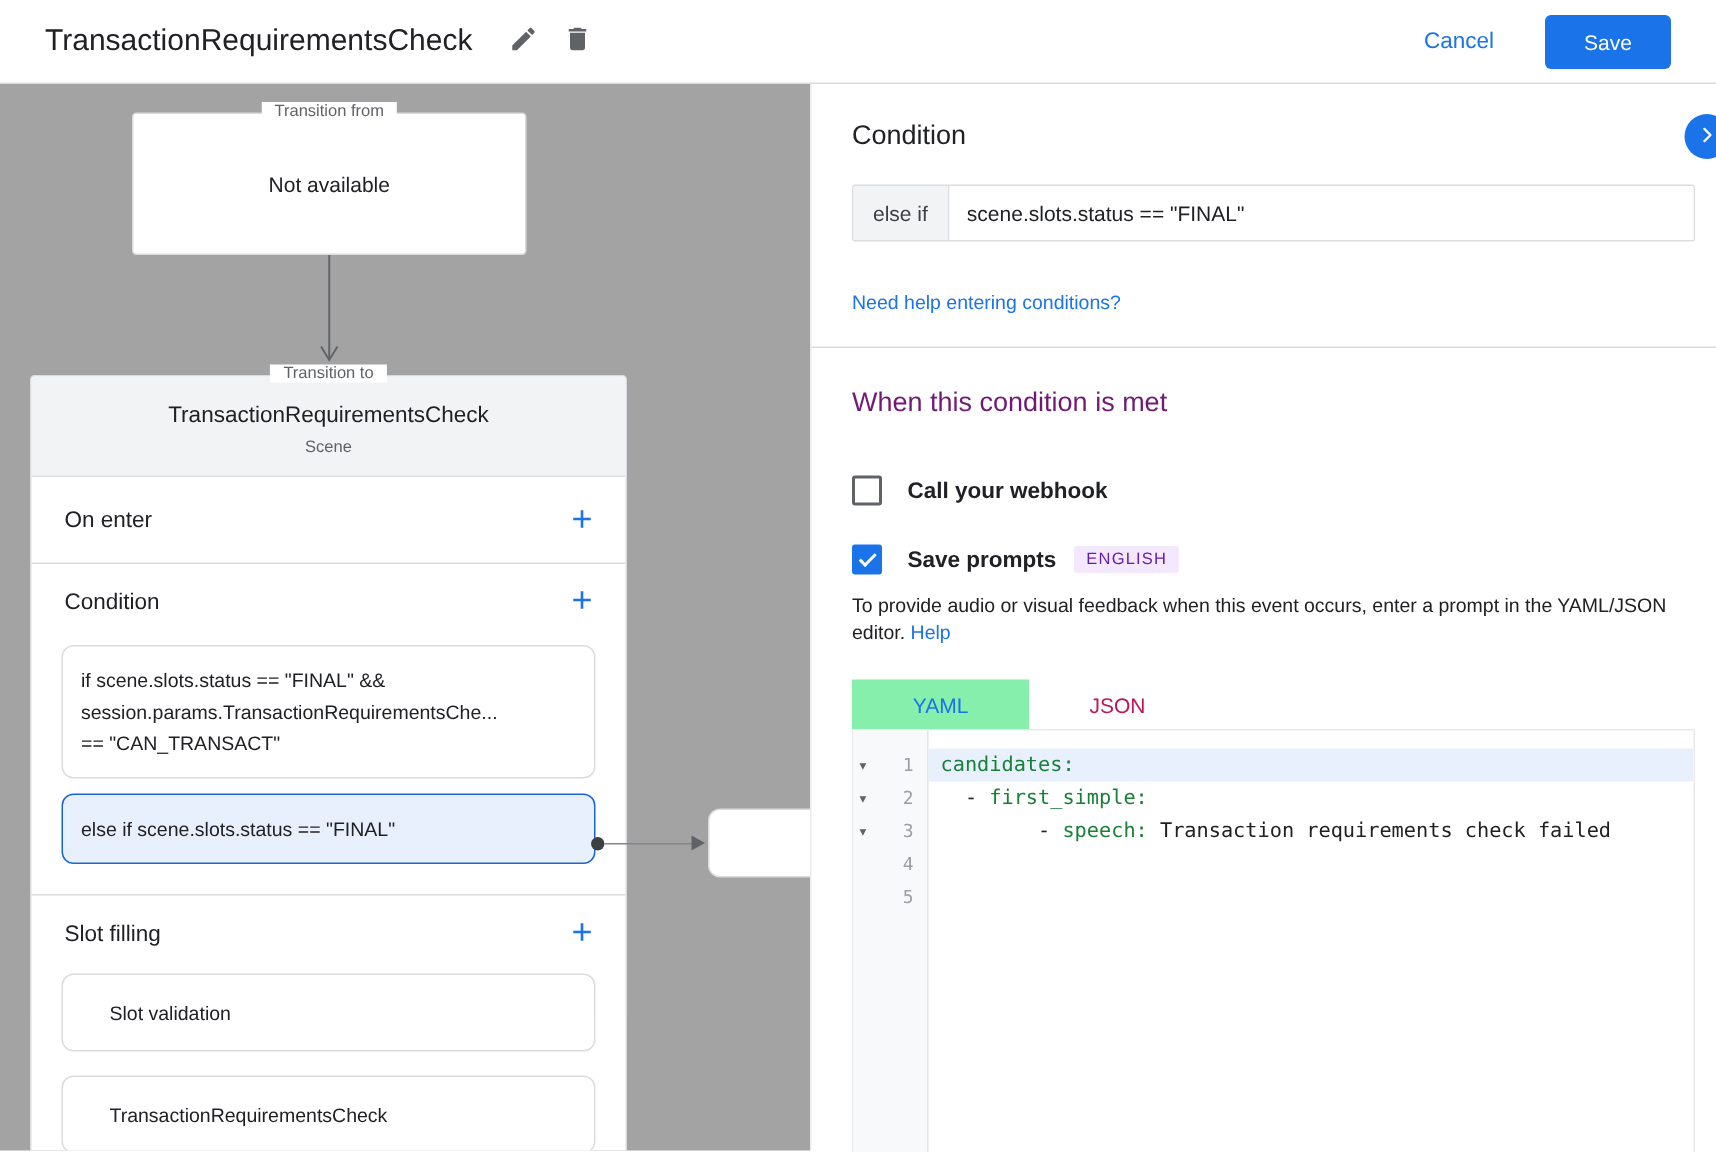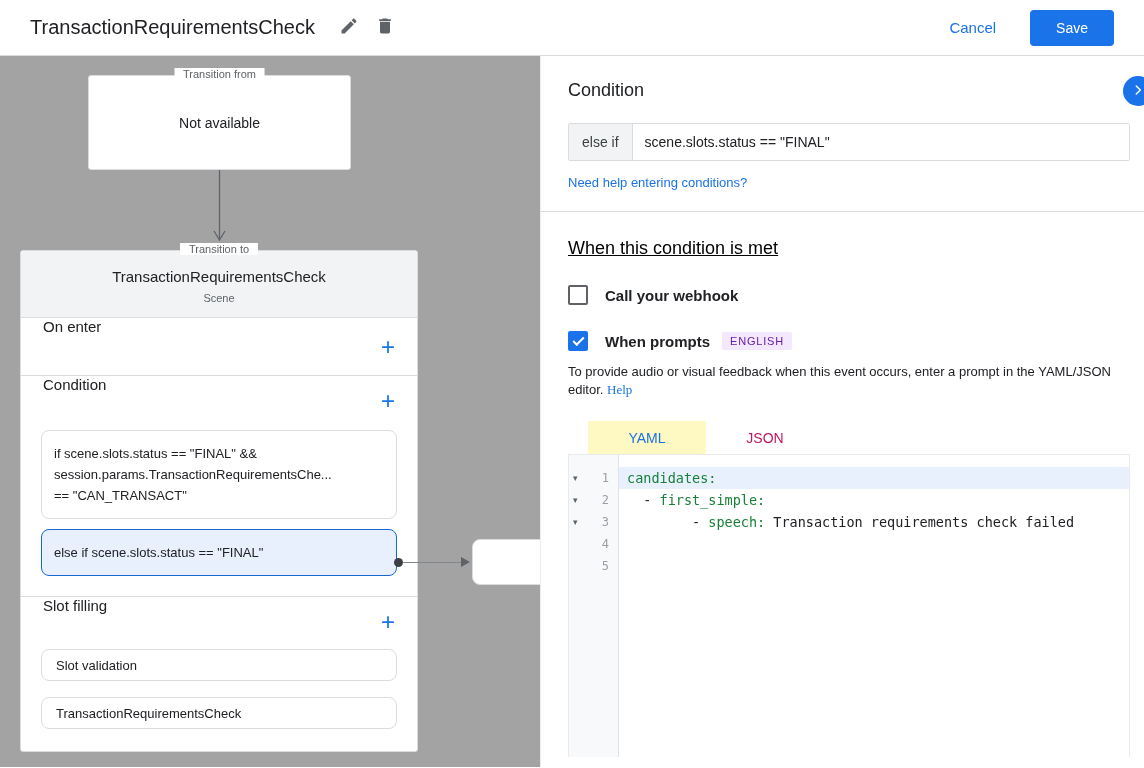--- a/index.html
+++ b/index.html
@@ -23,61 +23,61 @@
   
   .box-label { position:absolute; top:-8px; left:50%; transform:translateX(-50%); background:#fff; padding:0 9px; font-size:11px; color:#5f6368; white-space:nowrap; }
   .tf-box { position:absolute; left:88px; top:19px; width:263px; height:95px; border:1px solid #dadce0; border-radius:3px; background:#fff; display:flex; align-items:center; justify-content:center; }
   .tf-content { font-size:14px; color:#202124; }
   .down-arrow { position:absolute; left:213px; top:114px; }
 
   .scene-card { position:absolute; left:20px; top:194px; width:398px; border:1px solid #dadce0; border-radius:3px; background:#fff; }
   .card-header { background:#f1f3f4; border-bottom:1px solid #dadce0; text-align:center; padding:17px 12px 13px; border-radius:3px 3px 0 0; cursor:pointer; }
   .card-title { font-size:15px; color:#202124; }
   .card-subtitle { font-size:11px; color:#5f6368; margin-top:7px; }
-  .sec-row { display:flex; justify-content:space-between; padding:0 22px; }
+  .sec-row { display:flex; justify-content:space-between; align-items:center; padding:0 22px; }
   .on-enter-row { height:58px; border-bottom:1px solid #dadce0; }
   .cond-section { border-bottom:1px solid #dadce0; padding-bottom:20px; }
   .head-row { height:50px; }
   .sec-label { font-size:15px; color:#202124; }
   .plus-btn { color:#1a73e8; font-size:24px; font-weight:300; background:none; border:none; cursor:pointer; line-height:22px; padding:0; font-family:inherit; }
   .cond-box { margin:4px 20px 0; border:1px solid #dadce0; border-radius:8px; padding:12px; font-size:13px; line-height:21px; color:#202124; background:#fff; cursor:pointer; }
   .cond-box.selected { margin-top:10px; background:#e8f0fe; border-color:#1967d2; }
   .slot-section { padding-bottom:6px; }
-  .slot-box { margin:2px 20px 16px; border:1px solid #dadce0; border-radius:8px; height:32px; display:flex; align-items:center; padding:0 14px; font-size:13px; color:#202124; background:#fff; cursor:pointer; }
+  .slot-box { margin:2px 20px 16px; border:1px solid #dadce0; border-radius:8px; height:52px; display:flex; align-items:center; padding:0 31px; font-size:13px; color:#202124; background:#fff; cursor:pointer; }
 
   .connector-dot { position:absolute; left:394px; top:502px; width:9px; height:9px; border-radius:50%; background:#3c4043; }
   .connector-line { position:absolute; left:403px; top:505.5px; width:58px; height:1.5px; background:#80868b; }
   .connector-arrow { position:absolute; left:461px; top:501px; width:0; height:0; border-top:5px solid transparent; border-bottom:5px solid transparent; border-left:9px solid #5f6368; }
   .target-box { position:absolute; left:472px; top:483px; width:110px; height:46px; border:1px solid #dadce0; border-radius:8px; background:#fff; }
 
   
   .panel-top { padding:24px 14px 0 27px; }
   .panel-heading { font-size:18px; font-weight:400; color:#202124; margin:0 0 22px; }
   .expand-btn { position:absolute; top:20px; right:-9px; width:30px; height:30px; border-radius:50%; background:#1a73e8; border:none; display:flex; align-items:center; justify-content:center; cursor:pointer; padding:0; }
-  .cond-editor { display:flex; border:1px solid #dadce0; border-radius:2px; height:38px; margin-bottom:12px; background:#fff; }
+  .cond-editor { display:flex; border:1px solid #dadce0; border-radius:2px; height:38px; margin-bottom:32px; background:#fff; }
   .cond-prefix { background:#f1f3f4; border-right:1px solid #dadce0; display:flex; align-items:center; padding:0 13px; font-size:14px; color:#3c4043; white-space:nowrap; }
   .cond-input { flex:1; border:none; outline:none; padding:0 12px; font-size:14px; color:#202124; font-family:inherit; background:#fff; min-width:0; }
   .help-link { font-size:13px; color:#1a73e8; text-decoration:none; display:inline-block; cursor:pointer; }
   .panel-divider { height:1px; background:#dadce0; margin-top:20px; }
 
   .panel-bottom { padding:26px 14px 0 27px; }
-  .when-met-title { font-size:18px; font-weight:400; color:#000000; margin:0 0 26px;text-decoration:underline; }
+  .when-met-title { font-size:18px; font-weight:400; color:#701a75; margin:0 0 38px; }
   .check-row { display:flex; align-items:center; margin-bottom:26px; cursor:pointer; }
   .check-row.tight { margin-bottom:12px; }
   .checkbox { width:20px; height:20px; border:2px solid #5f6368; border-radius:2px; position:relative; flex:none; background:#fff; cursor:pointer; }
   .checkbox.checked { background:#1a73e8; border-color:#1a73e8; }
   .checkbox.checked::after { content:""; position:absolute; left:3px; top:4px; width:9px; height:4px; border-left:2px solid #fff; border-bottom:2px solid #fff; transform:rotate(-45deg); }
   .check-label { margin-left:17px; font-size:15px; font-weight:700; color:#202124; }
   .badge { margin-left:12px; background:#f3e8fd; color:#681da8; font-size:11px; font-weight:500; letter-spacing:.8px; padding:3px 8px; border-radius:2px; }
   .desc { font-size:13px; color:#202124; line-height:18px; margin:0; max-width:575px; }
-  .inline-link { color:#1a73e8; text-decoration:none; cursor:pointer;font-family:Liberation Serif, serif; }
+  .inline-link { color:#1a73e8; text-decoration:none; cursor:pointer; }
 
   .tabs { display:flex; margin-top:22px; }
   .tab { width:118px; height:33px; display:flex; align-items:center; justify-content:center; font-size:14px; font-weight:500; color:#be185d; cursor:pointer; }
-  .tab.active { background:#fef9c3; color:#1a73e8;margin-left:20px; }
+  .tab.active { background:#86efac; color:#1a73e8; }
 
   .editor { display:flex; height:303px; border:1px solid #e8eaed; border-bottom:none; background:#fff; }
   .gutter { width:50px; flex:none; background:#f8f9fa; border-right:1px solid #e0e3e7; padding-top:12px; }
   .gutter-row { display:flex; align-items:center; height:22px; }
   .fold { width:16px; padding-left:4px; font-size:9px; color:#5f6368; font-family:"Liberation Sans",sans-serif; cursor:pointer; }
   .lnum { flex:1; text-align:right; padding-right:9px; font-family:"DejaVu Sans Mono", monospace; font-size:12px; color:#9aa0a6; }
   .code { flex:1; padding-top:12px; overflow:hidden; }
   .code-row { height:22px; line-height:22px; font-family:"DejaVu Sans Mono", monospace; font-size:13.5px; padding-left:8px; white-space:pre; }
   .code-row.highlight { background:#e8f0fe; }
   .tok.key { color:#188038;text-align:center; }
@@ -189,21 +189,21 @@
       <div class="panel-bottom">
         <h2 class="when-met-title">When this condition is met</h2>
 
         <label class="check-row">
           <span class="checkbox"></span>
           <span class="check-label">Call your webhook</span>
         </label>
 
         <label class="check-row tight">
           <span class="checkbox checked"></span>
-          <span class="check-label">When prompts</span>
+          <span class="check-label">Save prompts</span>
           <span class="badge">ENGLISH</span>
         </label>
 
         <p class="desc"><span>To provide audio or visual feedback when this event occurs, enter a prompt in the YAML/JSON editor.</span> <a class="inline-link">Help</a></p>
 
         <div class="tabs">
           <div class="tab active">YAML</div>
           <div class="tab">JSON</div>
         </div>
 

